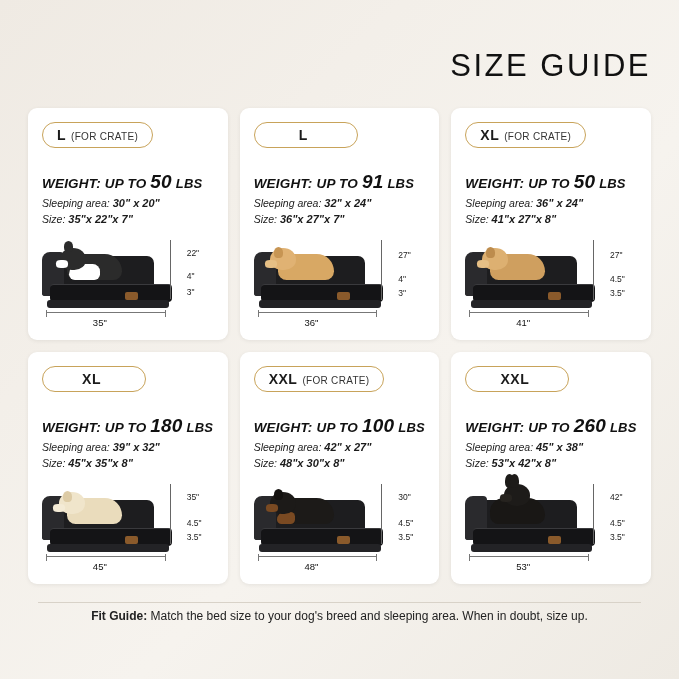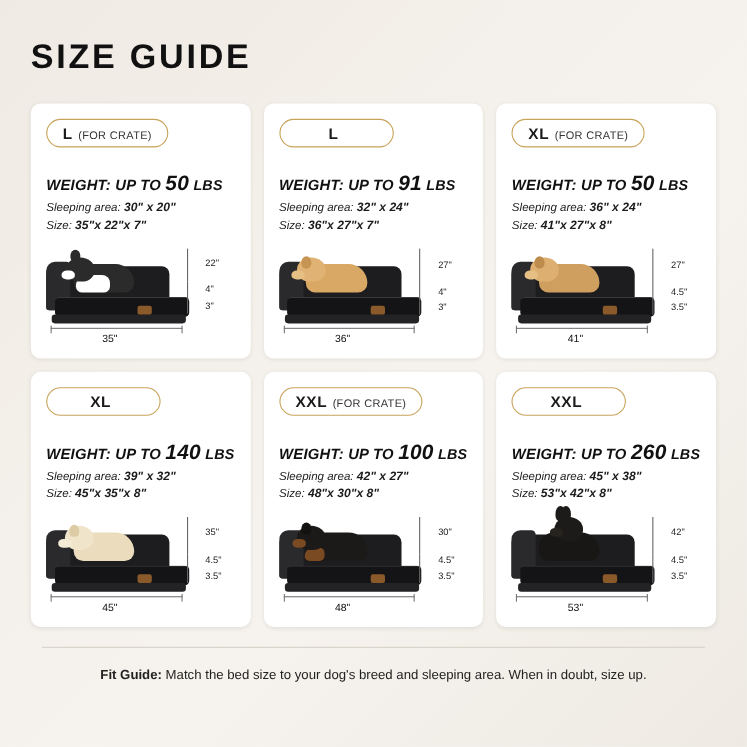--- a/index.html
+++ b/index.html
@@ -14,26 +14,26 @@
     overflow: hidden;
   }
   .page {
     position: relative;
     width: 679px;
     height: 679px;
     box-sizing: border-box;
     padding: 0 28px;
   }
   .title {
-    text-align: left;
+    text-align: right;
     font-size: 31px;
     letter-spacing: 2.5px;
-    font-weight: bold;
+    font-weight: normal;
     color: #111;
-    padding-top: 34px;
+    padding-top: 48px;
     padding-bottom: 10px;
     font-family: "Liberation Sans", sans-serif;
   }
   .grid {
     display: grid;
     grid-template-columns: repeat(3, 1fr);
     gap: 12px;
     margin-top: 14px;
   }
   .card {
@@ -241,21 +241,21 @@
     height: 7px;
     background: #777;
   }
   .width-rule:before { left: 0; }
   .width-rule:after { right: 0; }
   .divider {
     margin: 18px 10px 0 10px;
     border-top: 1px solid #d8d2c8;
   }
   .footer {
-    margin-top: 17px;
+    margin-top: 6px;
     text-align: center;
     font-size: 12px;
     color: #222;
   }
   .footer b {
     font-weight: bold;
   }
 </style>
 </head>
 <body>
@@ -403,21 +403,21 @@
       </div>
     </div>
 
     <div class="card">
       <div class="badge">
         <span class="size">XL</span>
         <span class="crate"></span>
       </div>
       <div class="weight">
         <span>WEIGHT: UP TO</span>
-        <span class="num">140</span>
+        <span class="num">180</span>
         <span class="lbs">LBS</span>
       </div>
       <div class="spec">
         <span>Sleeping area:</span>
         <b>39" x 32"</b>
       </div>
       <div class="spec">
         <span>Size:</span>
         <b>45"x 35"x 8"</b>
       </div>

